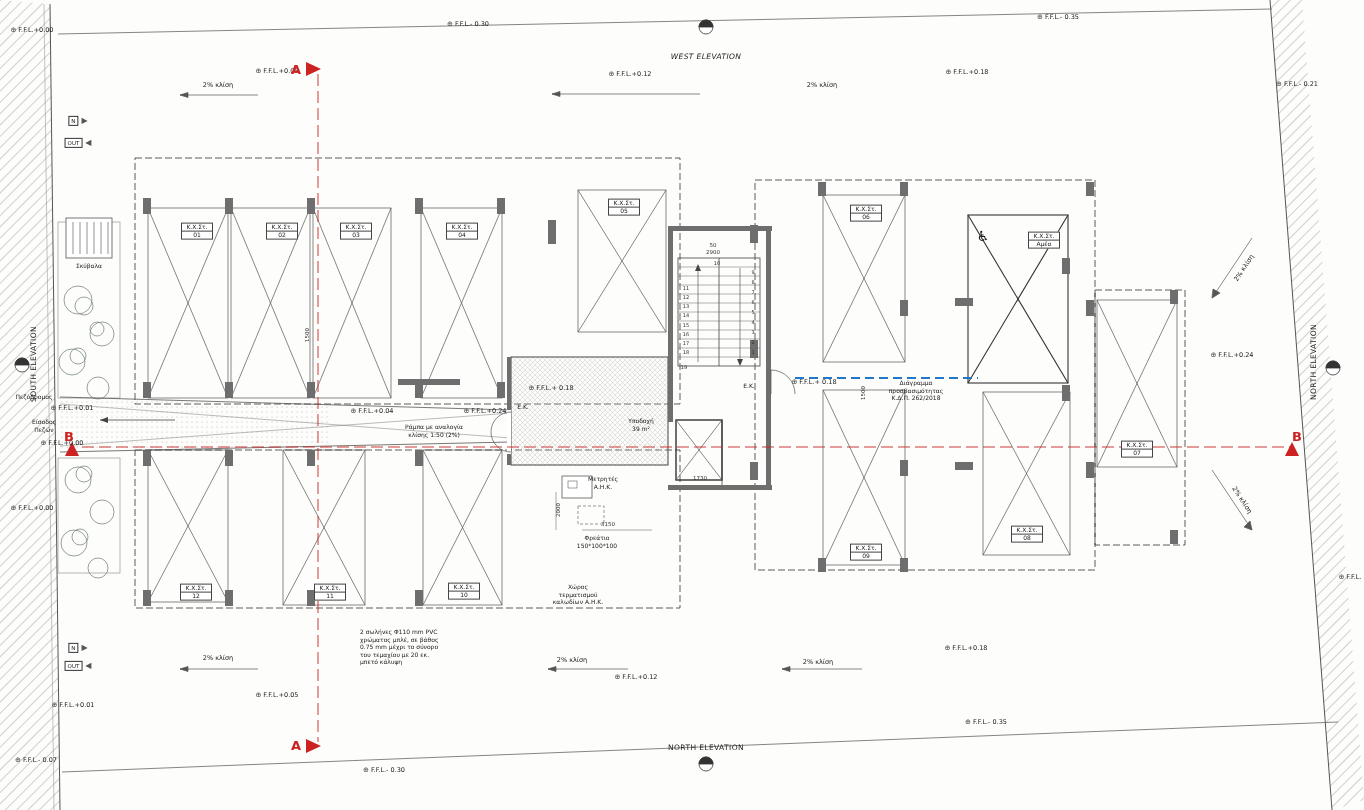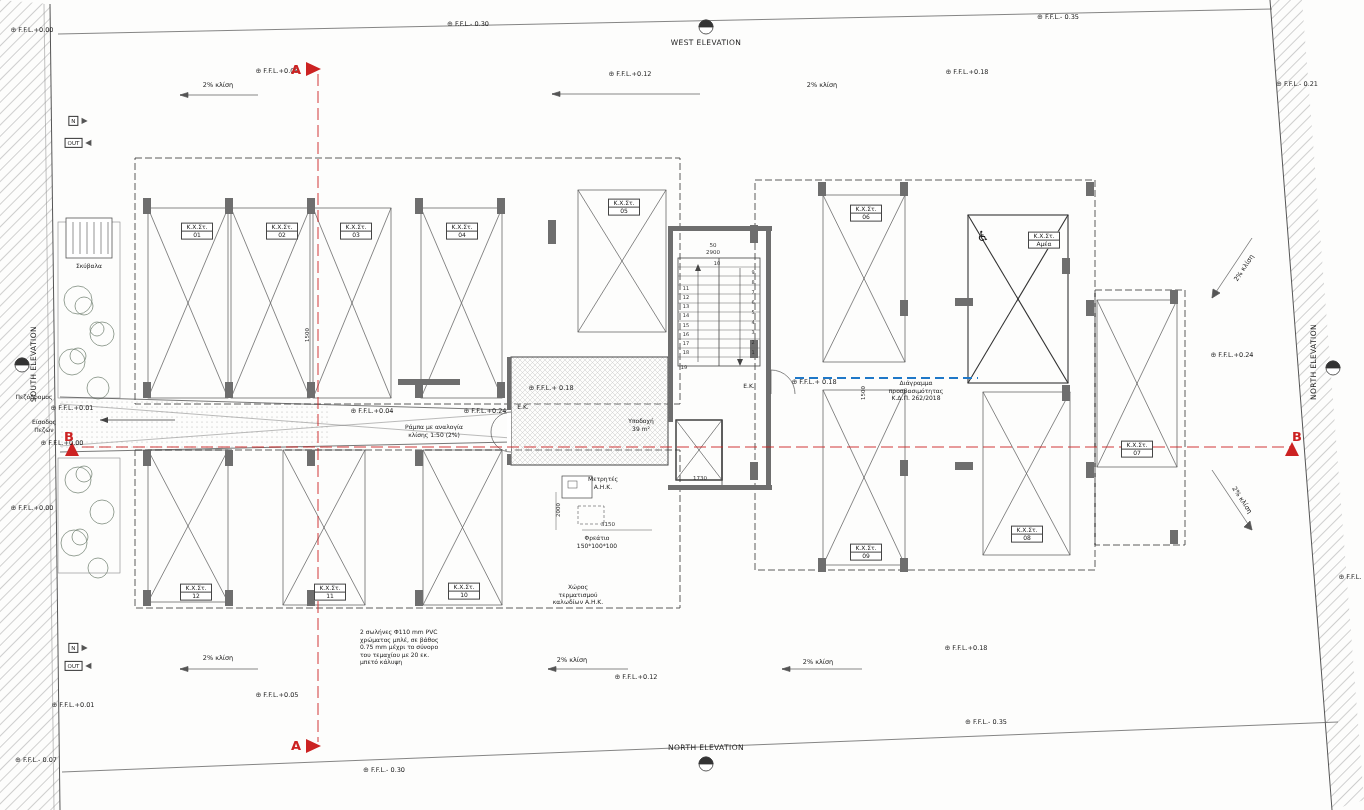--- a/index.html
+++ b/index.html
@@ -252,21 +252,21 @@
     <line x1="862" y1="669" x2="782" y2="669"></line>
         <polygon points="782,669 790,666.5 790,671.5"></polygon>
     <line x1="1252" y1="238" x2="1212" y2="298"></line>
         <polygon points="1212,298 1213,289 1220,293"></polygon>
     <line x1="1212" y1="470" x2="1252" y2="530"></line>
         <polygon points="1252,530 1244,527 1250,521"></polygon>
   </g>
 </svg>
 
 <div id="plan-labels">
-      <div class="lbl title" style="left: 706px; top: 43px;"><span>WEST ELEVATION</span></div>
+      <div class="lbl title" style="left: 706px; top: 57px; font-style: italic;"><span>WEST ELEVATION</span></div>
       <div class="lbl title" style="left: 706px; top: 748px;"><span>NORTH ELEVATION</span></div>
       <div class="lbl title" style="left: 34px; top: 364px; transform: translate(-50%, -50%) rotate(-90deg);"><span>SOUTH ELEVATION</span></div>
       <div class="lbl title" style="left: 1314px; top: 362px; transform: translate(-50%, -50%) rotate(-90deg);"><span>NORTH ELEVATION</span></div>
       <div class="lbl ffl" style="left: 32px; top: 30px;">
         <span class="ffl-ico">⊕</span>
         <span>F.F.L.+0.00</span>
       </div>
       <div class="lbl ffl" style="left: 468px; top: 24px;">
         <span class="ffl-ico">⊕</span>
         <span>F.F.L.- 0.30</span>

